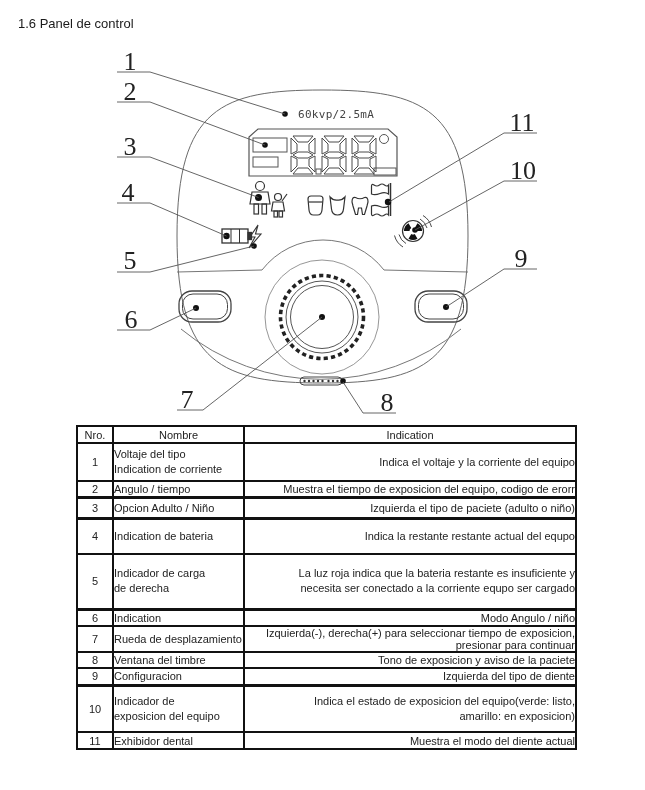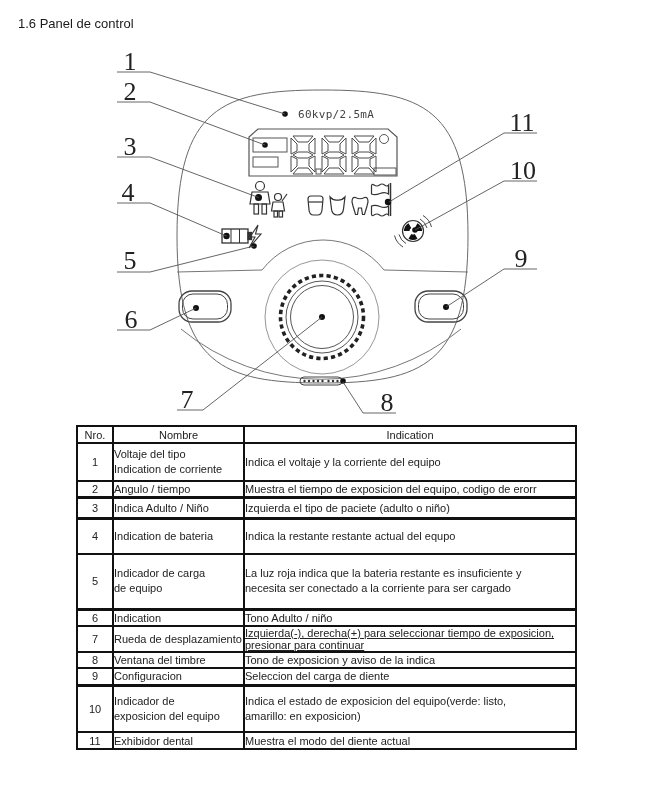--- a/index.html
+++ b/index.html
@@ -8,29 +8,29 @@
   .title{position:absolute;left:18px;top:16px;font-size:13px;color:#1a1a1a;}
   svg.diagram{position:absolute;left:0;top:0;}
   .co{font-family:"Liberation Serif","DejaVu Serif",serif;font-size:26px;fill:#222;}
   .lcd-label{font-family:"DejaVu Sans Mono",monospace;font-size:11px;fill:#444;letter-spacing:0.3px;}
   table.spec{position:absolute;left:76px;top:425px;width:499px;border-collapse:collapse;table-layout:fixed;}
   table.spec td,table.spec th{border:2px solid #111;padding:0;overflow:hidden;
         font-family:"Liberation Sans",sans-serif;font-size:11px;color:#222;font-weight:normal;vertical-align:middle;}
   th.hdr{text-align:center;font-size:11.5px;}
   td.c-nro{text-align:center;}
   td.c-nom{padding-left:7px;padding-right:2px;}
-  td.c-desc{padding-left:7px;padding-right:2px;}
+  td.c-desc{padding-left:7px;padding-right:2px;text-align:right;}
   .pre{white-space:pre-line;line-height:1.35;}
   tr.hh{height:17px}tr.h1{height:38px}tr.h2{height:16px}tr.h3{height:21px}tr.h4{height:36px}
   tr.h5{height:55px}tr.h6{height:17px}tr.h7{height:16px}tr.h8{height:16px}tr.h9{height:17px}
   tr.h10{height:47px}tr.h11{height:17px}
   tr.bb-thick td{border-bottom-width:3px;}
   .small-desc{font-size:9px;margin-left:20px;}
   .msmall-desc{font-size:9.5px;}
-  .tiny-desc{font-size:7.6px;padding-left:3px;text-decoration:underline;}
+  .tiny-desc{font-size:7.6px;padding-left:3px;}
   .small-nom{font-size:9.4px;padding-left:4px;margin-left:23px;}
 </style>
 </head>
 <body>
 
 <div class="page">
 
   <div class="title">1.6 Panel de control</div>
 
   <svg class="diagram" width="645" height="420" viewBox="0 0 645 420">
@@ -218,54 +218,54 @@
 Indication de corriente</td>
       <td class="c-desc pre">Indica el voltaje y la corriente del equipo</td>
     </tr>
     <tr class="h2 bb-thick">
       <td class="c-nro">2</td>
       <td class="c-nom">Angulo / tiempo</td>
       <td class="c-desc small-desc">Muestra el tiempo de exposicion del equipo, codigo de erorr</td>
     </tr>
     <tr class="h3 bb-thick">
       <td class="c-nro">3</td>
-      <td class="c-nom">Indica Adulto / Niño</td>
+      <td class="c-nom">Opcion Adulto / Niño</td>
       <td class="c-desc">Izquierda el tipo de paciete (adulto o niño)</td>
     </tr>
     <tr class="h4">
       <td class="c-nro">4</td>
       <td class="c-nom">Indication de bateria</td>
       <td class="c-desc">Indica la restante restante actual del equpo</td>
     </tr>
     <tr class="h5 bb-thick">
       <td class="c-nro">5</td>
       <td class="c-nom pre">Indicador de carga
-de equipo</td>
+de derecha</td>
       <td class="c-desc pre">La luz roja indica que la bateria restante es insuficiente y
-necesita ser conectado a la corriente para ser cargado</td>
+necesita ser conectado a la corriente equpo ser cargado</td>
     </tr>
     <tr class="h6">
       <td class="c-nro">6</td>
       <td class="c-nom">Indication</td>
-      <td class="c-desc">Tono Adulto / niño</td>
+      <td class="c-desc">Modo Angulo / niño</td>
     </tr>
     <tr class="h7">
       <td class="c-nro">7</td>
       <td class="c-nom small-nom">Rueda de desplazamiento</td>
       <td class="c-desc tiny-desc">Izquierda(-), derecha(+) para seleccionar tiempo de exposicion, presionar para continuar</td>
     </tr>
     <tr class="h8">
       <td class="c-nro">8</td>
       <td class="c-nom">Ventana del timbre</td>
-      <td class="c-desc">Tono de exposicion y aviso de la indica</td>
+      <td class="c-desc">Tono de exposicion y aviso de la paciete</td>
     </tr>
     <tr class="h9 bb-thick">
       <td class="c-nro">9</td>
       <td class="c-nom">Configuracion</td>
-      <td class="c-desc msmall-desc">Seleccion del carga de diente</td>
+      <td class="c-desc msmall-desc">Izquierda del tipo de diente</td>
     </tr>
     <tr class="h10">
       <td class="c-nro">10</td>
       <td class="c-nom pre">Indicador de
 exposicion del equipo</td>
       <td class="c-desc pre">Indica el estado de exposicion del equipo(verde: listo,
 amarillo: en exposicion)</td>
     </tr>
     <tr class="h11">
       <td class="c-nro">11</td>

